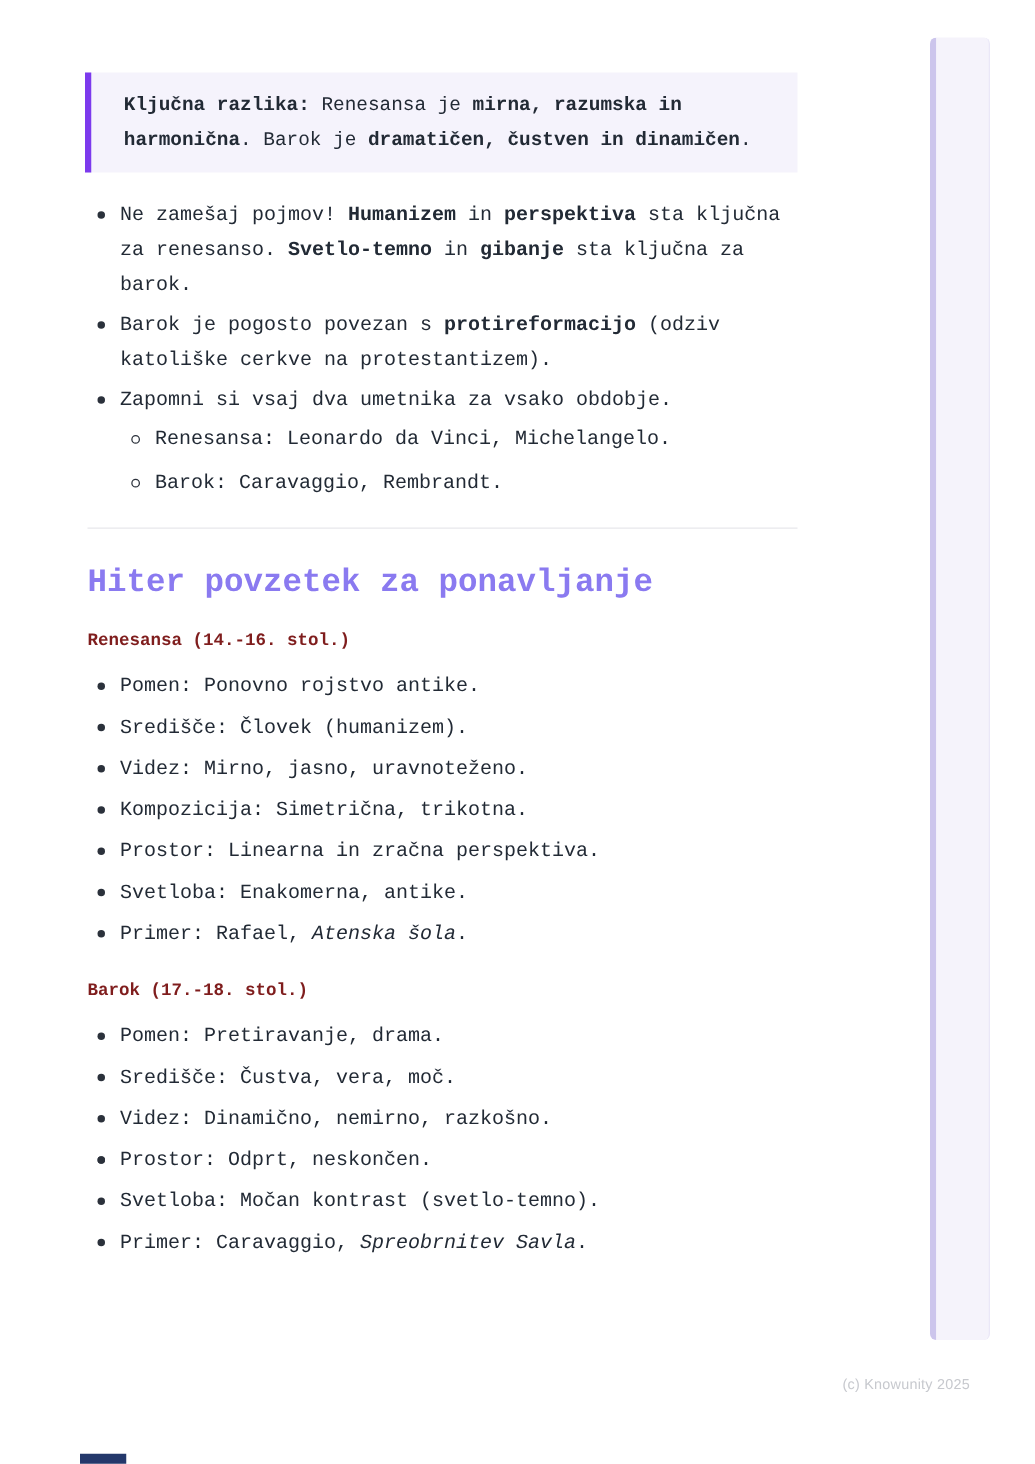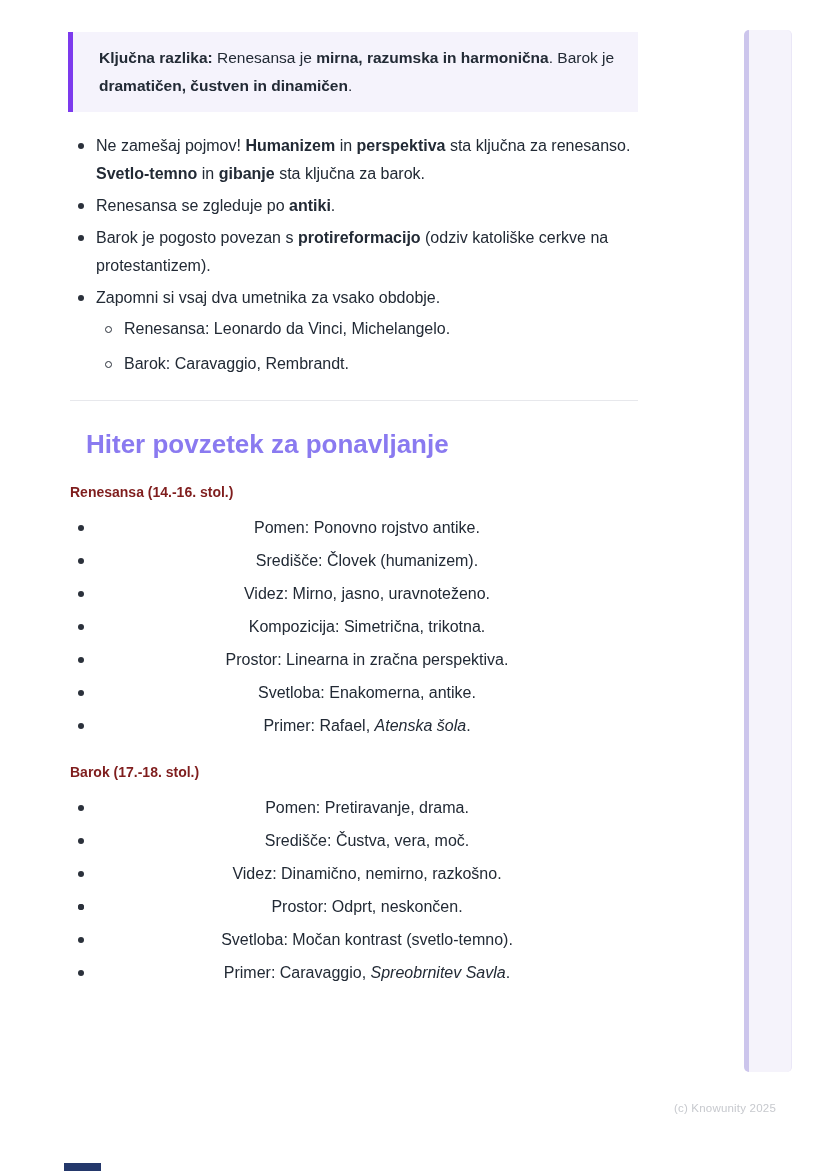--- a/index.html
+++ b/index.html
@@ -11,42 +11,42 @@
     --scrollbar-track:#f5f3fb;
     --scrollbar-edge:#ccc5ec;
     --page-marker-navy:#24386b;
   }
   html,body{margin:0;padding:0;}
   body{
     width:828px;height:1171px;position:relative;overflow:hidden;
     background:#ffffff;color:var(--text);
     font-family:"Liberation Sans", sans-serif;
   }
-  .content{position:absolute;left:70px;top:32px;width:568px;}
+  .content{position:absolute;left:70px;top:58px;width:568px;font-family:Liberation Mono, monospace;}
   .callout{
     background:var(--callout-bg);
     border-left:5px solid var(--accent-purple);
     padding:12px 16px 12px 26px;
     margin-left:-2px;
     font-size:15.5px;line-height:28px;
   }
   .callout b{font-weight:700;}
   .list{list-style:none;margin:20px 0 0;padding:0;font-size:16px;line-height:28px;}
   .li{position:relative;}
   .l1{padding-left:26px;margin-bottom:4px;}
   .l2{padding-left:28px;margin-bottom:7px;}
   .marker{position:absolute;display:block;}
   .m1{left:8px;top:11px;width:6px;height:6px;border-radius:50%;background:#2b313b;}
   .m2{left:9px;top:11px;width:5px;height:5px;border-radius:50%;border:1.5px solid #2b313b;background:transparent;}
   .sublist{list-style:none;padding:0;margin:3px 0 0;}
   .divider{border:none;border-top:1px solid #e7e8ec;margin:22px 0 0;}
-  h2{margin:28px 16px 0;font-size:26px;font-weight:700;color:var(--heading-purple);}
+  h2{margin:28px 0 0;font-size:26px;font-weight:700;color:var(--heading-purple);}
   h3{margin:24px 0 0;font-size:14px;font-weight:700;color:#7f1d1d;}
   .summary-list{margin:14px 0 0;}
-  .summary-list > .l1{margin-bottom:5px;text-align:center;}
+  .summary-list > .l1{margin-bottom:5px;}
   .scrollbar{
     position:absolute;left:744px;top:30px;width:48px;height:1042px;
     background:var(--scrollbar-track);
     border-left:5px solid var(--scrollbar-edge);
     border-right:1px solid #eae7f7;
     border-radius:5px;box-sizing:border-box;
   }
   .page-marker{position:absolute;left:64px;bottom:0;width:37px;height:8px;background:var(--page-marker-navy);}
   .footer{position:absolute;top:1102px;right:52px;font-size:11.5px;color:var(--muted-footer);letter-spacing:.2px;text-align:center;}
 </style>
@@ -55,21 +55,20 @@
 
 <div class="page">
   <div class="content">
 
     <div class="callout">
       <p style="margin:0" class="callout-text"><b>Ključna razlika:</b><span> Renesansa je </span><b>mirna, razumska in harmonična</b><span>. Barok je </span><b>dramatičen, čustven in dinamičen</b><span>.</span></p>
     </div>
 
     <ul class="list notes">
         <li class="li l1"><span class="marker m1"></span><span><span>Ne zamešaj pojmov! </span><b>Humanizem</b><span> in </span><b>perspektiva</b><span> sta ključna za renesanso. </span><b>Svetlo-temno</b><span> in </span><b>gibanje</b><span> sta ključna za barok.</span></span></li>
-        <li class="li l1"><span class="marker m1"></span><span><span>Renesansa se zgleduje po </span><b>antiki</b><span>.</span></span></li>
         <li class="li l1"><span class="marker m1"></span><span><span>Barok je pogosto povezan s </span><b>protireformacijo</b><span> (odziv katoliške cerkve na protestantizem).</span></span></li>
         <li class="li l1"><span class="marker m1"></span><span><span>Zapomni si vsaj dva umetnika za vsako obdobje.</span></span><ul class="sublist">
             <li class="li l2"><span class="marker m2"></span><span><span>Renesansa: Leonardo da Vinci, Michelangelo.</span></span></li>
             <li class="li l2"><span class="marker m2"></span><span><span>Barok: Caravaggio, Rembrandt.</span></span></li>
           </ul></li>
       </ul>
 
     <hr class="divider">
 
     <h2>Hiter povzetek za ponavljanje</h2>

